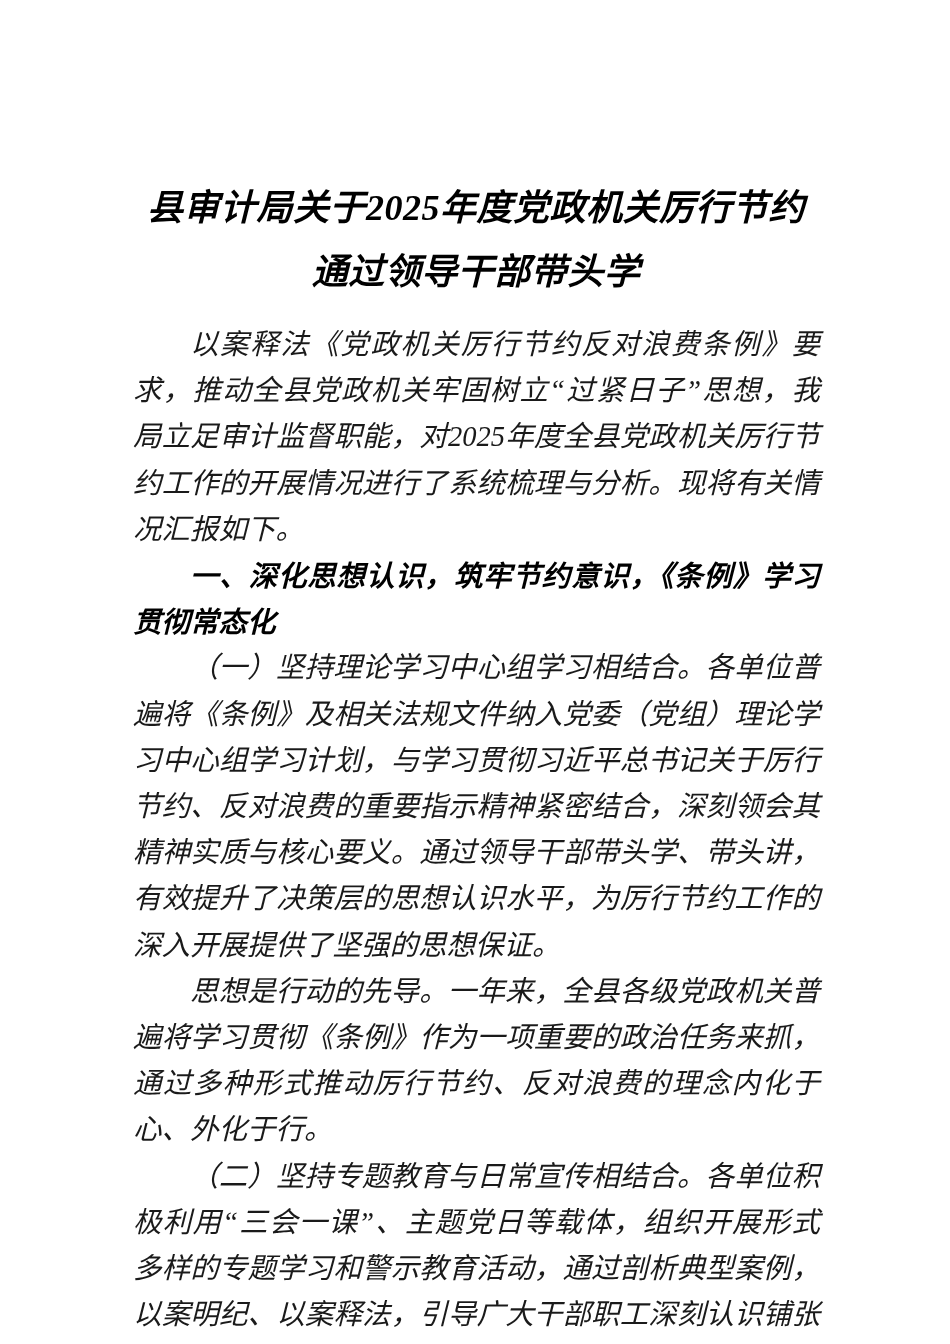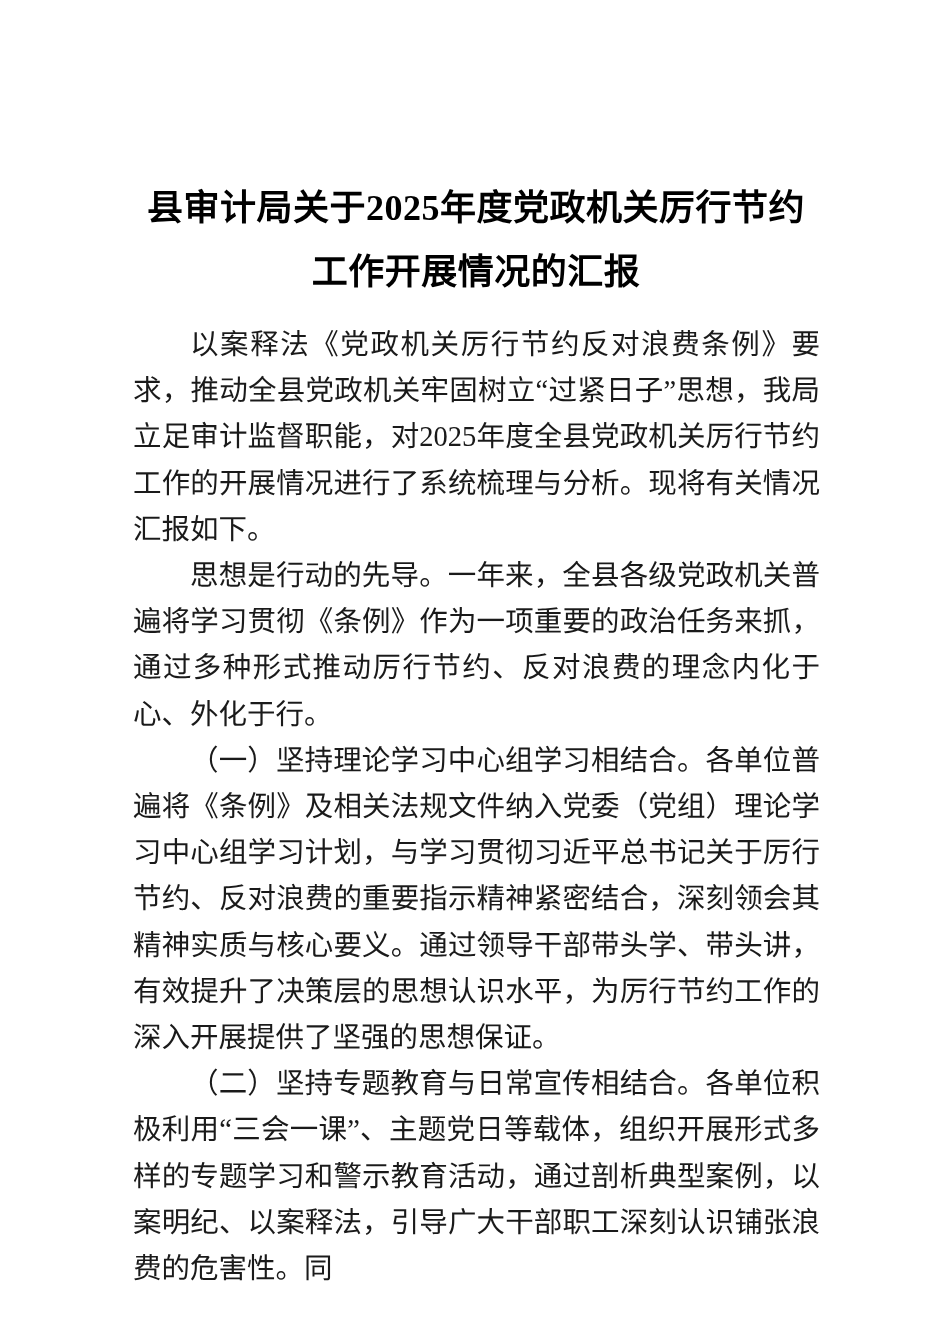--- a/index.html
+++ b/index.html
@@ -9,20 +9,21 @@
   }
 
   .page {
     position: relative;
     width: 950px;
     height: 1344px;
     background: #ffffff;
     margin: 0 auto;
     overflow: hidden;
     box-sizing: border-box;
+    font-style: italic;
   }
 
   
   .doc-title {
     position: absolute;
     left: 133px;
     top: 152px;
     width: 686px;
     text-align: center;
     font-family: "Liberation Serif", "DejaVu Serif", serif;
@@ -71,29 +72,30 @@
     word-break: break-all;
   }
 </style>
 </head>
 <body>
 
 <div class="page">
 
   <h1 class="doc-title">
     <span class="tline">县审计局关于2025年度党政机关厉行节约</span>
-    <span class="tline">工作开展情况的汇报</span>
+    <span class="tline">通过领导干部带头学</span>
   </h1>
 
   <div class="body-col">
 
     <p class="para">以案释法《党政机关厉行节约反对浪费条例》要求，推动全县党政机关牢固树立“过紧日子”思想，我局立足审计监督职能，对2025年度全县党政机关厉行节约工作的开展情况进行了系统梳理与分析。现将有关情况汇报如下。</p>
 
+    <p class="heading">一、深化思想认识，筑牢节约意识，《条例》学习贯彻常态化</p>
+
+    <p class="para">（一）坚持理论学习中心组学习相结合。各单位普遍将《条例》及相关法规文件纳入党委（党组）理论学习中心组学习计划，与学习贯彻习近平总书记关于厉行节约、反对浪费的重要指示精神紧密结合，深刻领会其精神实质与核心要义。通过领导干部带头学、带头讲，有效提升了决策层的思想认识水平，为厉行节约工作的深入开展提供了坚强的思想保证。</p>
 
     <p class="para">思想是行动的先导。一年来，全县各级党政机关普遍将学习贯彻《条例》作为一项重要的政治任务来抓，通过多种形式推动厉行节约、反对浪费的理念内化于心、外化于行。</p>
-
-    <p class="para">（一）坚持理论学习中心组学习相结合。各单位普遍将《条例》及相关法规文件纳入党委（党组）理论学习中心组学习计划，与学习贯彻习近平总书记关于厉行节约、反对浪费的重要指示精神紧密结合，深刻领会其精神实质与核心要义。通过领导干部带头学、带头讲，有效提升了决策层的思想认识水平，为厉行节约工作的深入开展提供了坚强的思想保证。</p>
 
     <p class="para">（二）坚持专题教育与日常宣传相结合。各单位积极利用“三会一课”、主题党日等载体，组织开展形式多样的专题学习和警示教育活动，通过剖析典型案例，以案明纪、以案释法，引导广大干部职工深刻认识铺张浪费的危害性。同</p>
 
   </div>
 
 </div>
 
 </body></html>

